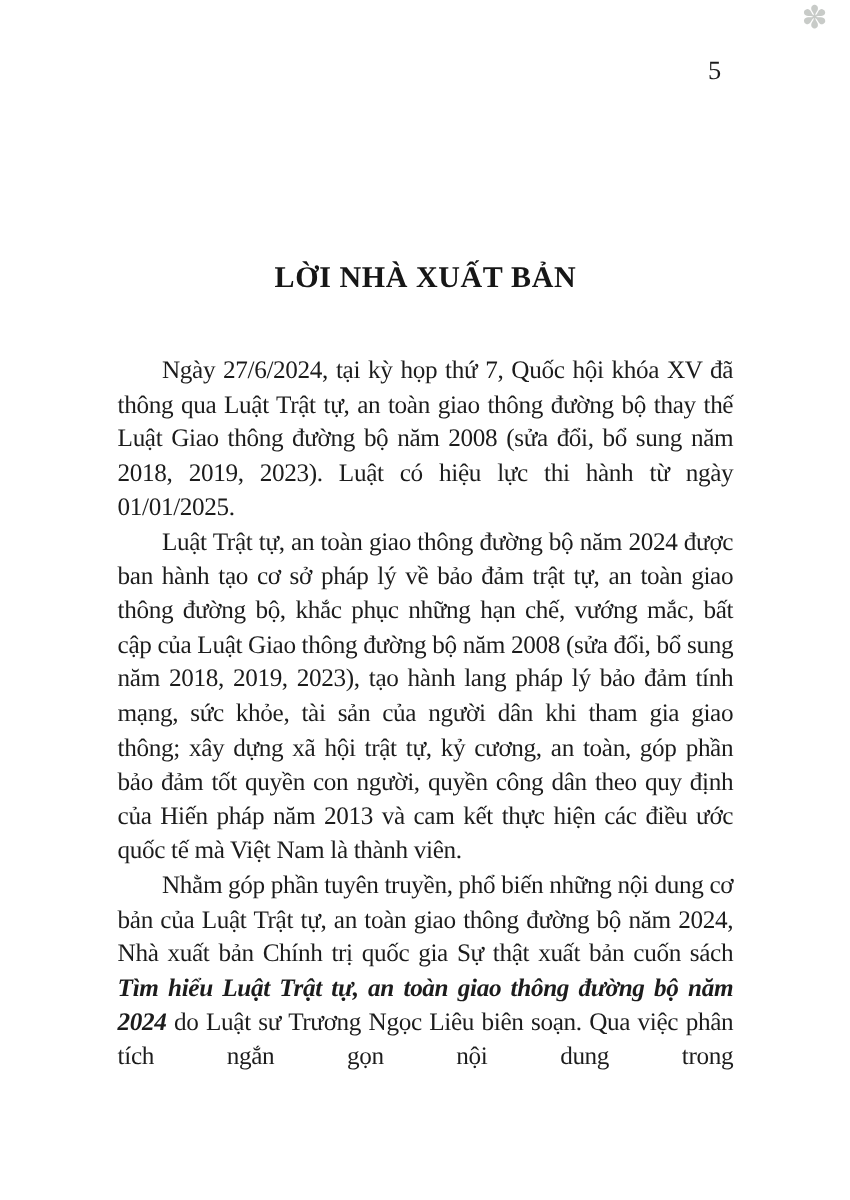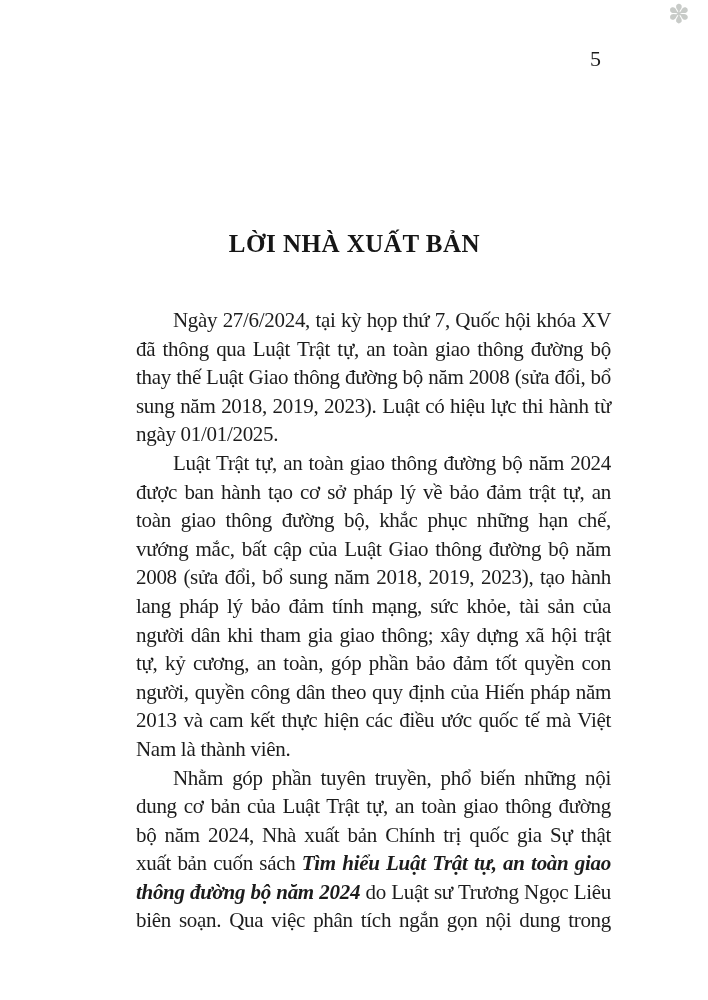--- a/index.html
+++ b/index.html
@@ -29,41 +29,40 @@
   .page-number {
     position: absolute;
     top: 46px;
     left: 590px;
     font-size: 22px;
     color: #1c1c1c;
   }
   .content {
     position: absolute;
     left: 98px;
-    top: 228px;
+    top: 216px;
     width: 513px;
   }
   h1.chapter-title {
     font-size: 25px;
     font-weight: bold;
     text-align: center;
     letter-spacing: 0.5px;
     line-height: 32px;
     margin-bottom: 46px;
     color: #161616;
     white-space: nowrap;
   }
   .content p {
     font-size: 21px;
     line-height: 28.6px;
     letter-spacing: -0.3px;
     text-align: justify;
     text-indent: 37px;
     color: #1c1c1c;
-    margin-left: 38px;
   }
   .content p.continued {
     text-align-last: justify;
   }
   .book-title-emphasis {
     font-weight: bold;
     font-style: italic;
   }
 </style>
 </head>

